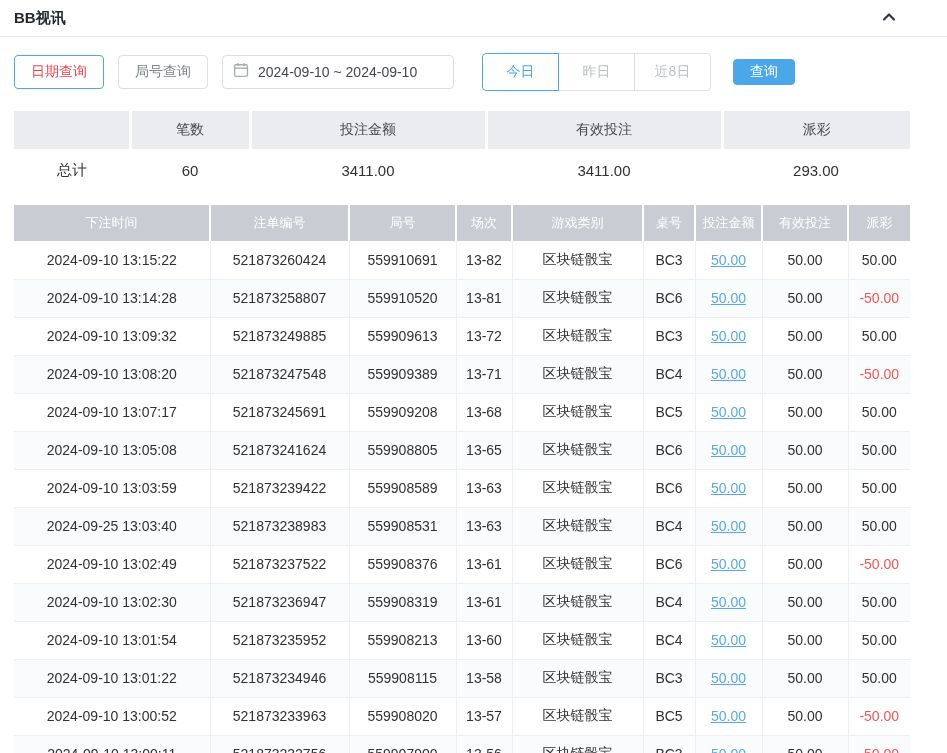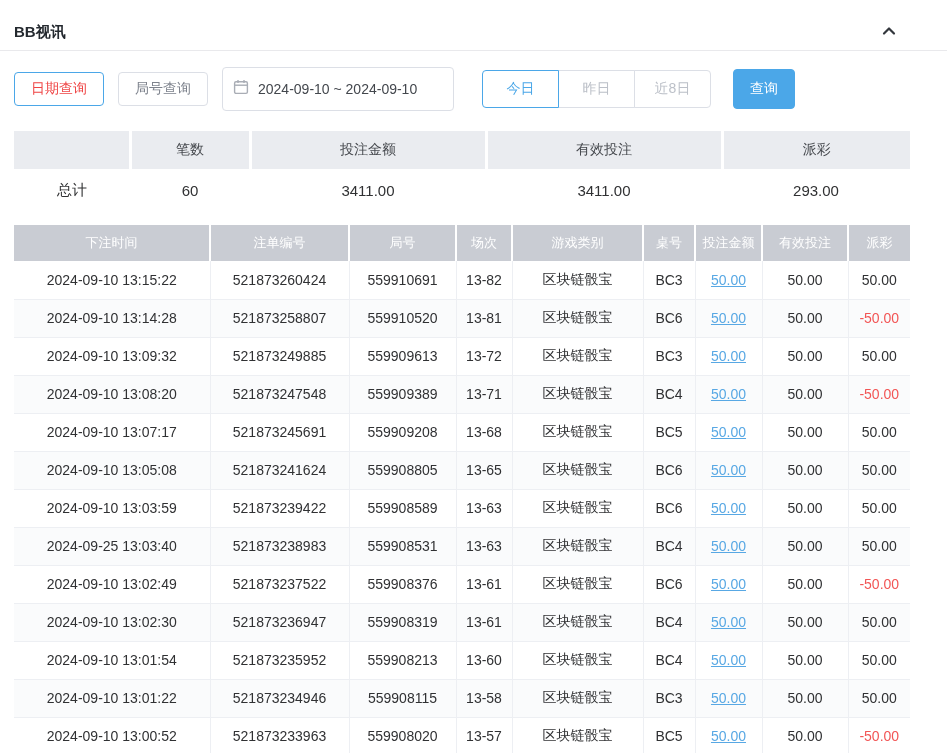--- a/index.html
+++ b/index.html
@@ -6,63 +6,63 @@
   html, body {
     width: 947px; height: 753px; overflow: hidden;
     background: #ffffff;
     font-family: "Liberation Sans", "DejaVu Sans", sans-serif;
     color: #303133;
   }
   
   .header-bar {
     width: 947px;
     display: flex; align-items: center; justify-content: space-between;
-    padding: 22px 48px 8px 14px;
+    padding: 8px 48px 8px 14px;
     border-bottom: 1px solid #e9e9ec;
   }
   .page-title { font-size: 15px; font-weight: 700; color: #24292f; }
   .collapse-btn {
     width: 20px; height: 20px; display: flex; align-items: center; justify-content: center;
     background: none; border: none; cursor: pointer;
   }
   
   .content { width: 896px; margin-left: 14px; }
   
   .toolbar { display: flex; align-items: center; margin-top: 16px; }
   .btn {
     font-family: inherit; font-size: 14px; background: #fff;
     border-radius: 4px; cursor: pointer; white-space: nowrap;
   }
   .btn-tab { height: 34px; padding: 0 16px; }
   .btn-blue-outline { border: 1px solid #4ba7e8; color: #ef4444; }
   .btn-gray-outline { border: 1px solid #dcdfe6; color: #7d828c; margin-left: 14px; }
   .date-picker {
     display: flex; align-items: center;
-    height: 44px; width: 232px; margin-left: 14px;
+    height: 34px; width: 232px; margin-left: 14px;
     border: 1px solid #dcdfe6; border-radius: 4px;
     padding: 0 10px; cursor: pointer; background: #fff;
   }
   .date-picker svg { flex: 0 0 auto; }
   .date-picker input {
     border: none; outline: none; width: 100%;
     font-family: inherit; font-size: 14px; color: #43474d;
     margin-left: 9px; background: transparent;
   }
   .btn-group { display: flex; margin-left: 28px; }
   .btn-group .gbtn {
     height: 38px; width: 77px; background: #fff;
     border: 1px solid #dcdfe6; color: #bcc0c8;
     font-family: inherit; font-size: 14px; cursor: pointer;
     margin-left: -1px;
   }
   .btn-group .gbtn:first-child { border-radius: 4px 0 0 4px; margin-left: 0; }
   .btn-group .gbtn:last-child { border-radius: 0 4px 4px 0; }
   .btn-group .gbtn.active { border-color: #4ba7e8; color: #4ba7e8; position: relative; z-index: 1; }
   .btn-search {
-    height: 40px; padding: 0 16px; margin-left: 22px;
+    height: 26px; padding: 0 16px; margin-left: 22px;
     background: #4ba7e8; border: 1px solid #4ba7e8; color: #fff;
   }
   
   .summary-table {
     width: 100%; margin-top: 20px;
     border-collapse: collapse; table-layout: fixed; text-align: center;
   }
   .summary-table th {
     height: 38px; background: #eaecf0; color: #45484d;
     font-size: 14px; font-weight: 500; border-right: 3px solid #fff;

